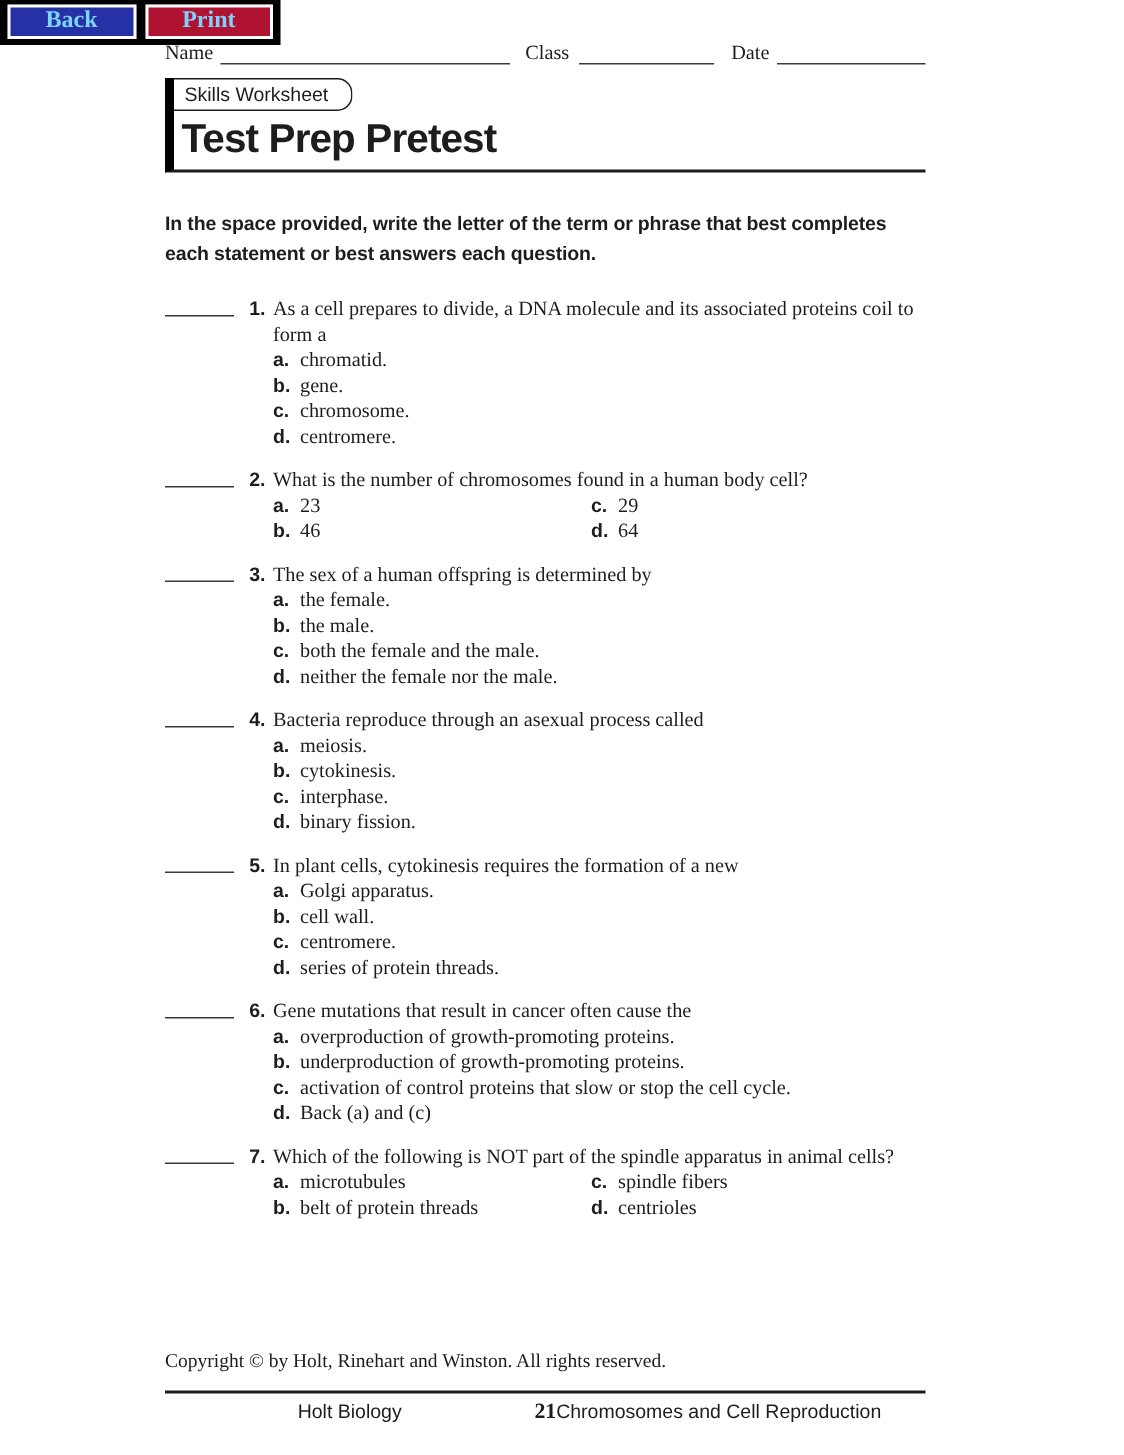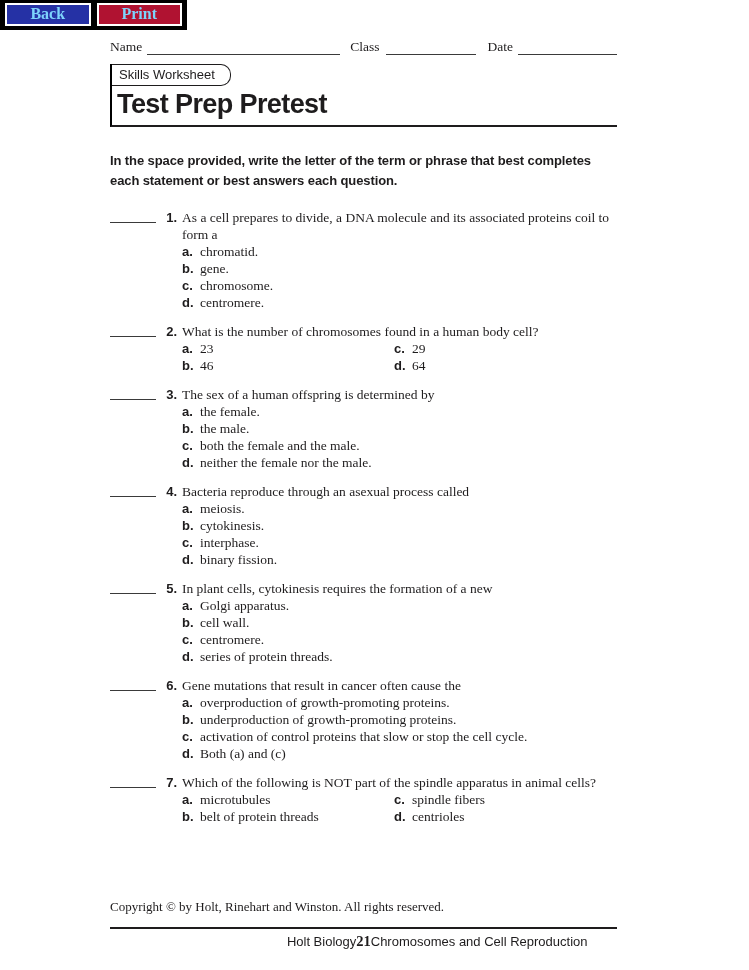--- a/index.html
+++ b/index.html
@@ -7,30 +7,30 @@
   body { position:relative; font-family:"Liberation Serif", serif; color:#1e1c1d; overflow:hidden; }
 
   
   .toolbar { position:absolute; top:0; left:0; width:187px; height:30px; background:#000;
              display:flex; gap:6px; padding:3px 5px 4px 5px; }
   .btn { flex:1; border:2px solid #fff; color:#7dd3fc; font-family:"Liberation Serif", serif;
          font-weight:bold; font-size:16px; line-height:1; display:flex; align-items:center;
          justify-content:center; cursor:pointer; padding-bottom:2px; }
 
   
-  .page { position:absolute; left:110px; top:40px; width:507px; }
+  .page { position:absolute; left:110px; top:28px; width:507px; }
 
   .meta-row { display:flex; align-items:flex-end; font-size:13.5px; height:15px; }
   .meta-lbl { flex:none; }
   .meta-line { border-bottom:1px solid #3a3a3a; height:13px; flex:none; }
   .ml-name { width:193px; margin:0 10px 0 5px; }
   .ml-class { width:90px; margin:0 12px 0 6px; }
   .ml-date { flex:1; margin-left:5px; }
 
-  .title-block { margin-top:9px; border-left:2px solid #000000; border-bottom:2.5px solid #1e1c1d;
+  .title-block { margin-top:9px; border-left:6px solid #000000; border-bottom:2.5px solid #1e1c1d;
                  padding:0 0 5px 5px; }
   .kicker { display:inline-block; margin-left:-5px; border:1.5px solid #1e1c1d; border-left:none;
             border-radius:0 10px 10px 0; padding:2px 15px 3px 7px;
             font-family:"Liberation Sans", sans-serif; font-size:13px; }
   .title { font-family:"Liberation Sans", sans-serif; font-size:27px; font-weight:800;
            letter-spacing:-0.6px; margin-top:3px; }
 
   .instructions { margin:24px 0 19px; font-family:"Liberation Sans", sans-serif; font-weight:bold;
                   font-size:13px; letter-spacing:-0.1px; line-height:1.5; width:507px; }
 
@@ -44,21 +44,21 @@
                 width:18px; flex:none; }
   .options.two-col { display:grid; grid-auto-flow:column; grid-template-rows:repeat(2,auto);
                      grid-template-columns:212px 1fr; }
 
   
   .footer { position:absolute; left:110px; top:899px; width:507px; }
   .copyright { font-size:13px; margin-bottom:12px; }
   .footer-rule { border-top:2px solid #1e1c1d; height:0; }
   .footer-row { display:flex; align-items:baseline; padding-top:4px;
                 font-family:"Liberation Sans", sans-serif; font-size:13px; }
-  .f-left { flex:1; text-align:right; }
+  .f-left { flex:1; text-align:center; }
   .f-right { flex:1; text-align:left; }
   .page-num { font-family:Liberation Serif, serif; font-weight:bold; font-size:14.5px; }
 </style>
 </head>
 <body>
 
 <div class="toolbar">
   <button class="btn" style="background: rgb(37, 49, 165);">Back</button>
   <button class="btn" style="background: rgb(176, 18, 49);">Print</button>
 </div>
@@ -234,21 +234,21 @@
     <span class="opt-text">underproduction of growth-promoting proteins.</span>
   </div>
 
   <div class="option">
     <span class="opt-letter">c.</span>
     <span class="opt-text">activation of control proteins that slow or stop the cell cycle.</span>
   </div>
 
   <div class="option">
     <span class="opt-letter">d.</span>
-    <span class="opt-text">Both (a) and (c)</span>
+    <span class="opt-text">Back (a) and (c)</span>
   </div>
 </div>
   </div>
 
   <div class="question">
     <span class="answer-blank"></span>
     <span class="q-num">7.</span>
     <span class="q-text">Which of the following is NOT part of the spindle apparatus in animal cells?</span>
     <div class="options two-col">
   <div class="option">

